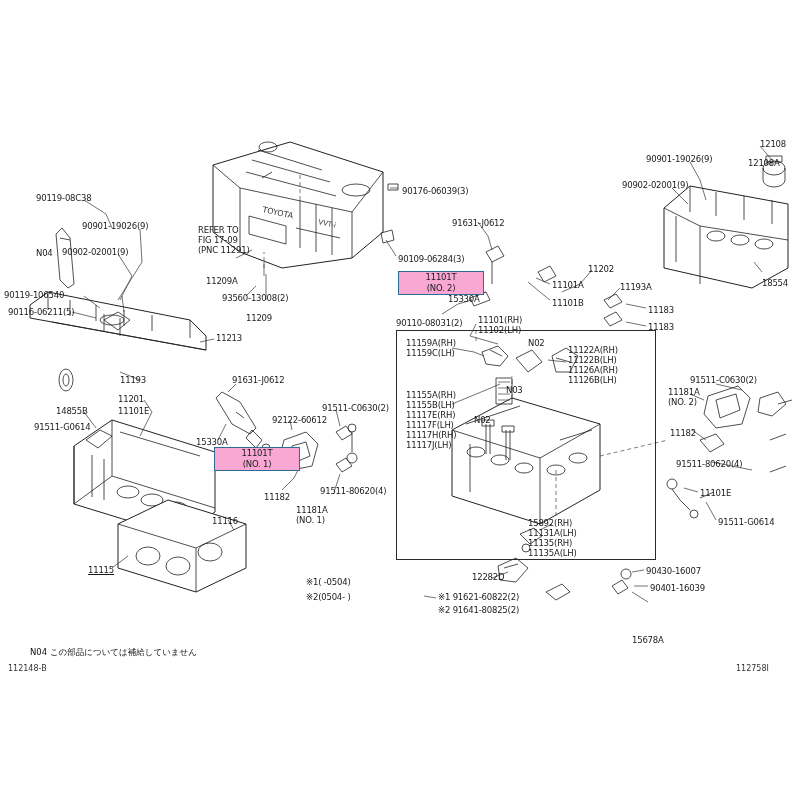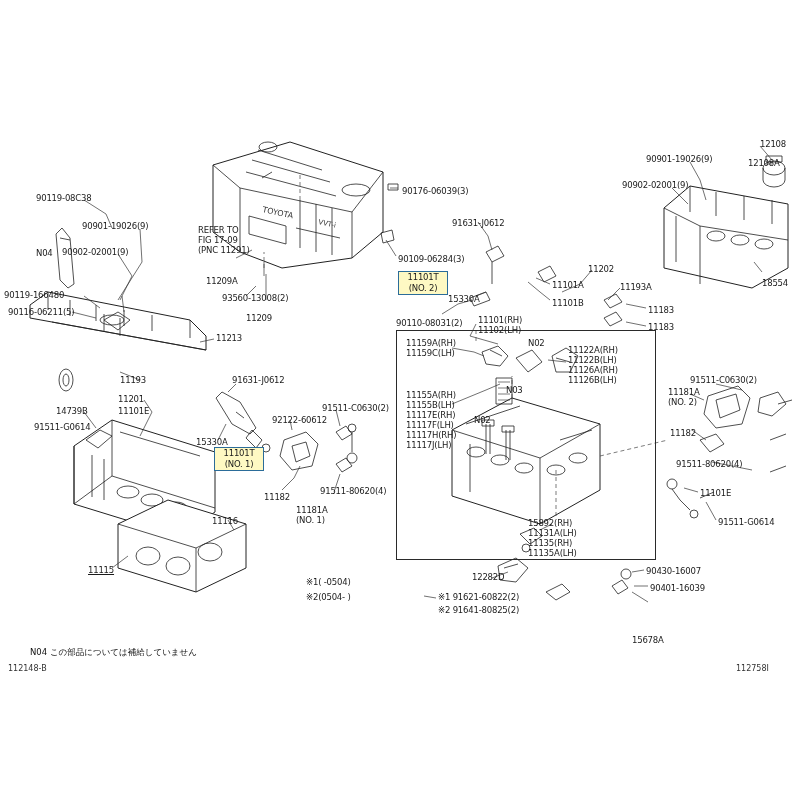--- a/index.html
+++ b/index.html
@@ -17,23 +17,23 @@
   }
   .lbl {
     position: absolute;
     font-size: 8.5px;
     color: #1a1a1a;
     white-space: pre;
     line-height: 10px;
     letter-spacing: -0.2px;
   }
   .lbl.hl {
-    background: #fef9c3;
+    background: #f9a8d4;
     border: 1px solid #2b6c99;
-    padding: 0 2px;
+    padding: 0 20px;
     text-align: center;
     line-height: 11px;
   }
   .note {
     position: absolute;
     font-size: 8.5px;
     color: #111;
     white-space: pre;
     line-height: 13px;
   }
@@ -266,24 +266,24 @@
     </g>
   </svg>
 
   <div class="box" style="left:396px; top:330px; width:260px; height:230px;"></div>
 
   <div>
     <span class="lbl" style="left:36px;  top:193px;">90119-08C38</span>
     <span class="lbl" style="left:36px;  top:248px;">N04</span>
     <span class="lbl" style="left:82px;  top:221px;">90901-19026(9)</span>
     <span class="lbl" style="left:62px;  top:247px;">90902-02001(9)</span>
-    <span class="lbl" style="left:4px;   top:290px;">90119-166480</span>
+    <span class="lbl" style="left:4px;   top:290px;">90119-106540</span>
     <span class="lbl" style="left:8px;   top:307px;">90116-06211(5)</span>
     <span class="lbl" style="left:120px; top:375px;">11193</span>
-    <span class="lbl" style="left:56px;  top:406px;">14739B</span>
+    <span class="lbl" style="left:56px;  top:406px;">14855B</span>
     <span class="lbl" style="left:118px; top:394px;">11201</span>
     <span class="lbl" style="left:118px; top:406px;">11101E</span>
     <span class="lbl" style="left:34px;  top:422px;">91511-G0614</span>
     <span class="lbl" style="left:216px; top:333px;">11213</span>
     <span class="lbl" style="left:246px; top:313px;">11209</span>
     <span class="lbl" style="left:206px; top:276px;">11209A</span>
     <span class="lbl" style="left:222px; top:293px;text-align:right;">93560-13008(2)</span>
     <span class="lbl" style="left:198px; top:225px;">REFER TO
 FIG 17-09
 (PNC 11291)</span>

